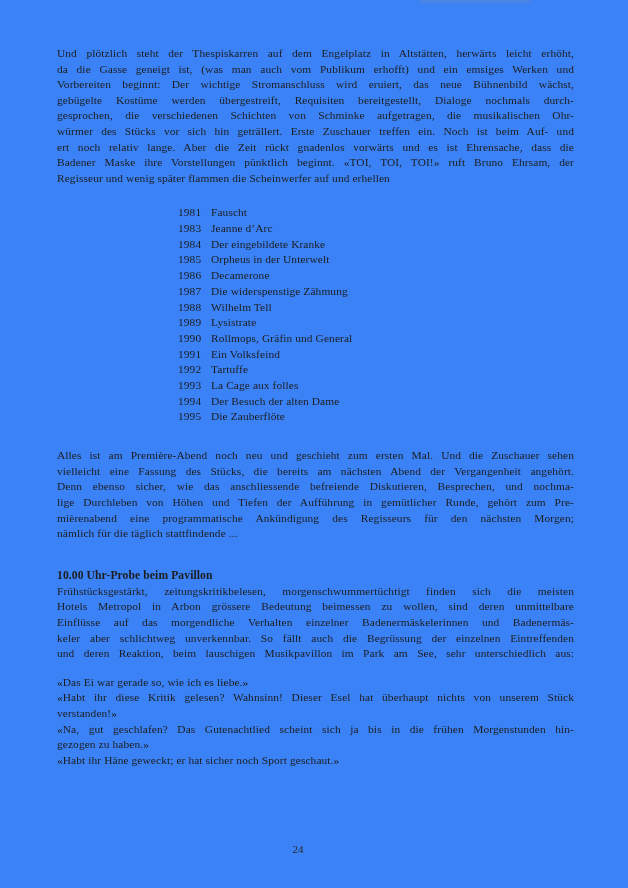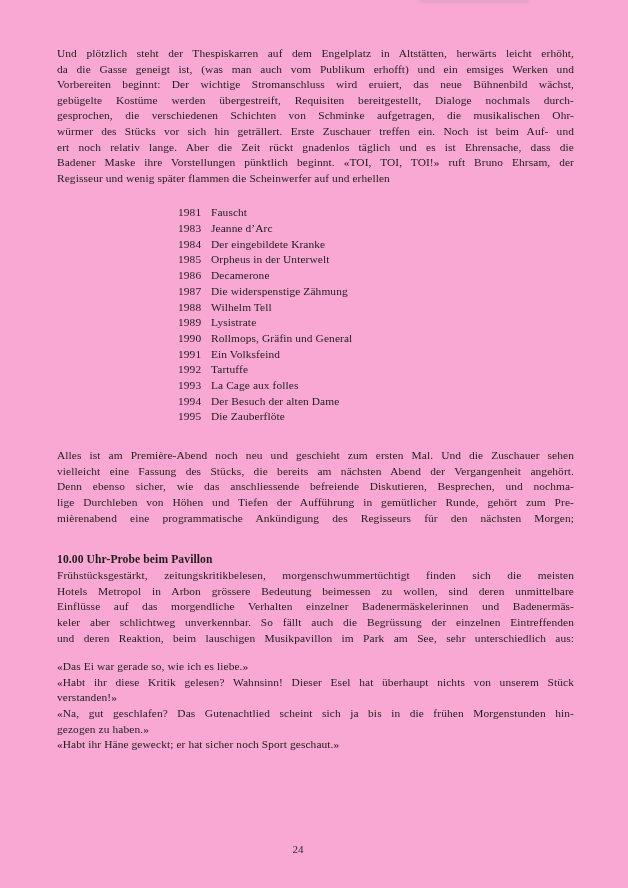--- a/index.html
+++ b/index.html
@@ -4,21 +4,21 @@
 <style>
   html, body { margin: 0; padding: 0; }
   body {
     width: 628px; height: 888px;
     background: #f4f4f2;
     font-family: "Liberation Serif", serif;
   }
   .page {
     position: relative;
     width: 628px; height: 888px;
-    background: #f9a8d4;
+    background: #3b82f6;
     overflow: hidden;
     color: #1d1d1d;
   }
   .scan-smudge {
     position: absolute; top: 0; left: 420px;
     width: 110px; height: 4px;
     background: linear-gradient(to bottom, rgba(150,150,150,.38), rgba(150,150,150,0));
     filter: blur(1px);
   }
   .content {
@@ -59,21 +59,21 @@
 <div class="page" data-name="scanned-document-page">
   <div class="scan-smudge" data-name="scan-artifact"></div>
   <main class="content" id="content" data-name="page-content">
       <div class="block paragraph" data-name="intro-paragraph">
         <div class="line j" data-name="text-line">Und plötzlich steht der Thespiskarren auf dem Engelplatz in Altstätten, herwärts leicht erhöht,</div>
         <div class="line j" data-name="text-line">da die Gasse geneigt ist, (was man auch vom Publikum erhofft) und ein emsiges Werken und</div>
         <div class="line j" data-name="text-line">Vorbereiten beginnt: Der wichtige Stromanschluss wird eruiert, das neue Bühnenbild wächst,</div>
         <div class="line j" data-name="text-line">gebügelte Kostüme werden übergestreift, Requisiten bereitgestellt, Dialoge nochmals durch-</div>
         <div class="line j" data-name="text-line">gesprochen, die verschiedenen Schichten von Schminke aufgetragen, die musikalischen Ohr-</div>
         <div class="line j" data-name="text-line">würmer des Stücks vor sich hin geträllert. Erste Zuschauer treffen ein. Noch ist beim Auf- und</div>
-        <div class="line j" data-name="text-line">ert noch relativ lange. Aber die Zeit rückt gnadenlos täglich und es ist Ehrensache, dass die</div>
+        <div class="line j" data-name="text-line">ert noch relativ lange. Aber die Zeit rückt gnadenlos vorwärts und es ist Ehrensache, dass die</div>
         <div class="line j" data-name="text-line">Badener Maske ihre Vorstellungen pünktlich beginnt. «TOI, TOI, TOI!» ruft Bruno Ehrsam, der</div>
         <div class="line" data-name="text-line">Regisseur und wenig später flammen die Scheinwerfer auf und erhellen</div>
       </div>
       <div class="block list" data-name="play-list">
         <div class="list-row" data-name="play-list-row"><span class="year" data-name="play-year">1981</span><span class="title" data-name="play-title">Fauscht</span></div>
         <div class="list-row" data-name="play-list-row"><span class="year" data-name="play-year">1983</span><span class="title" data-name="play-title">Jeanne d’Arc</span></div>
         <div class="list-row" data-name="play-list-row"><span class="year" data-name="play-year">1984</span><span class="title" data-name="play-title">Der eingebildete Kranke</span></div>
         <div class="list-row" data-name="play-list-row"><span class="year" data-name="play-year">1985</span><span class="title" data-name="play-title">Orpheus in der Unterwelt</span></div>
         <div class="list-row" data-name="play-list-row"><span class="year" data-name="play-year">1986</span><span class="title" data-name="play-title">Decamerone</span></div>
         <div class="list-row" data-name="play-list-row"><span class="year" data-name="play-year">1987</span><span class="title" data-name="play-title">Die widerspenstige Zähmung</span></div>
@@ -85,20 +85,21 @@
         <div class="list-row" data-name="play-list-row"><span class="year" data-name="play-year">1993</span><span class="title" data-name="play-title">La Cage aux folles</span></div>
         <div class="list-row" data-name="play-list-row"><span class="year" data-name="play-year">1994</span><span class="title" data-name="play-title">Der Besuch der alten Dame</span></div>
         <div class="list-row" data-name="play-list-row"><span class="year" data-name="play-year">1995</span><span class="title" data-name="play-title">Die Zauberflöte</span></div>
       </div>
       <div class="block paragraph" data-name="premiere-paragraph">
         <div class="line j" data-name="text-line">Alles ist am Première-Abend noch neu und geschieht zum ersten Mal. Und die Zuschauer sehen</div>
         <div class="line j" data-name="text-line">vielleicht eine Fassung des Stücks, die bereits am nächsten Abend der Vergangenheit angehört.</div>
         <div class="line j" data-name="text-line">Denn ebenso sicher, wie das anschliessende befreiende Diskutieren, Besprechen, und nochma-</div>
         <div class="line j" data-name="text-line">lige Durchleben von Höhen und Tiefen der Aufführung in gemütlicher Runde, gehört zum Pre-</div>
         <div class="line j" data-name="text-line">mièrenabend eine programmatische Ankündigung des Regisseurs für den nächsten Morgen;</div>
+        <div class="line" data-name="text-line">nämlich für die täglich stattfindende ...</div>
       </div>
       <h2 class="block heading" data-name="section-heading">10.00 Uhr-Probe beim Pavillon</h2>
       <div class="block paragraph" data-name="morning-paragraph">
         <div class="line j" data-name="text-line">Frühstücksgestärkt, zeitungskritikbelesen, morgenschwummertüchtigt finden sich die meisten</div>
         <div class="line j" data-name="text-line">Hotels Metropol in Arbon grössere Bedeutung beimessen zu wollen, sind deren unmittelbare</div>
         <div class="line j" data-name="text-line">Einflüsse auf das morgendliche Verhalten einzelner Badenermäskelerinnen und Badenermäs-</div>
         <div class="line j" data-name="text-line">keler aber schlichtweg unverkennbar. So fällt auch die Begrüssung der einzelnen Eintreffenden</div>
         <div class="line j" data-name="text-line">und deren Reaktion, beim lauschigen  Musikpavillon im Park am See, sehr unterschiedlich aus:</div>
       </div>
       <div class="block dialogue" data-name="dialogue-quotes">

